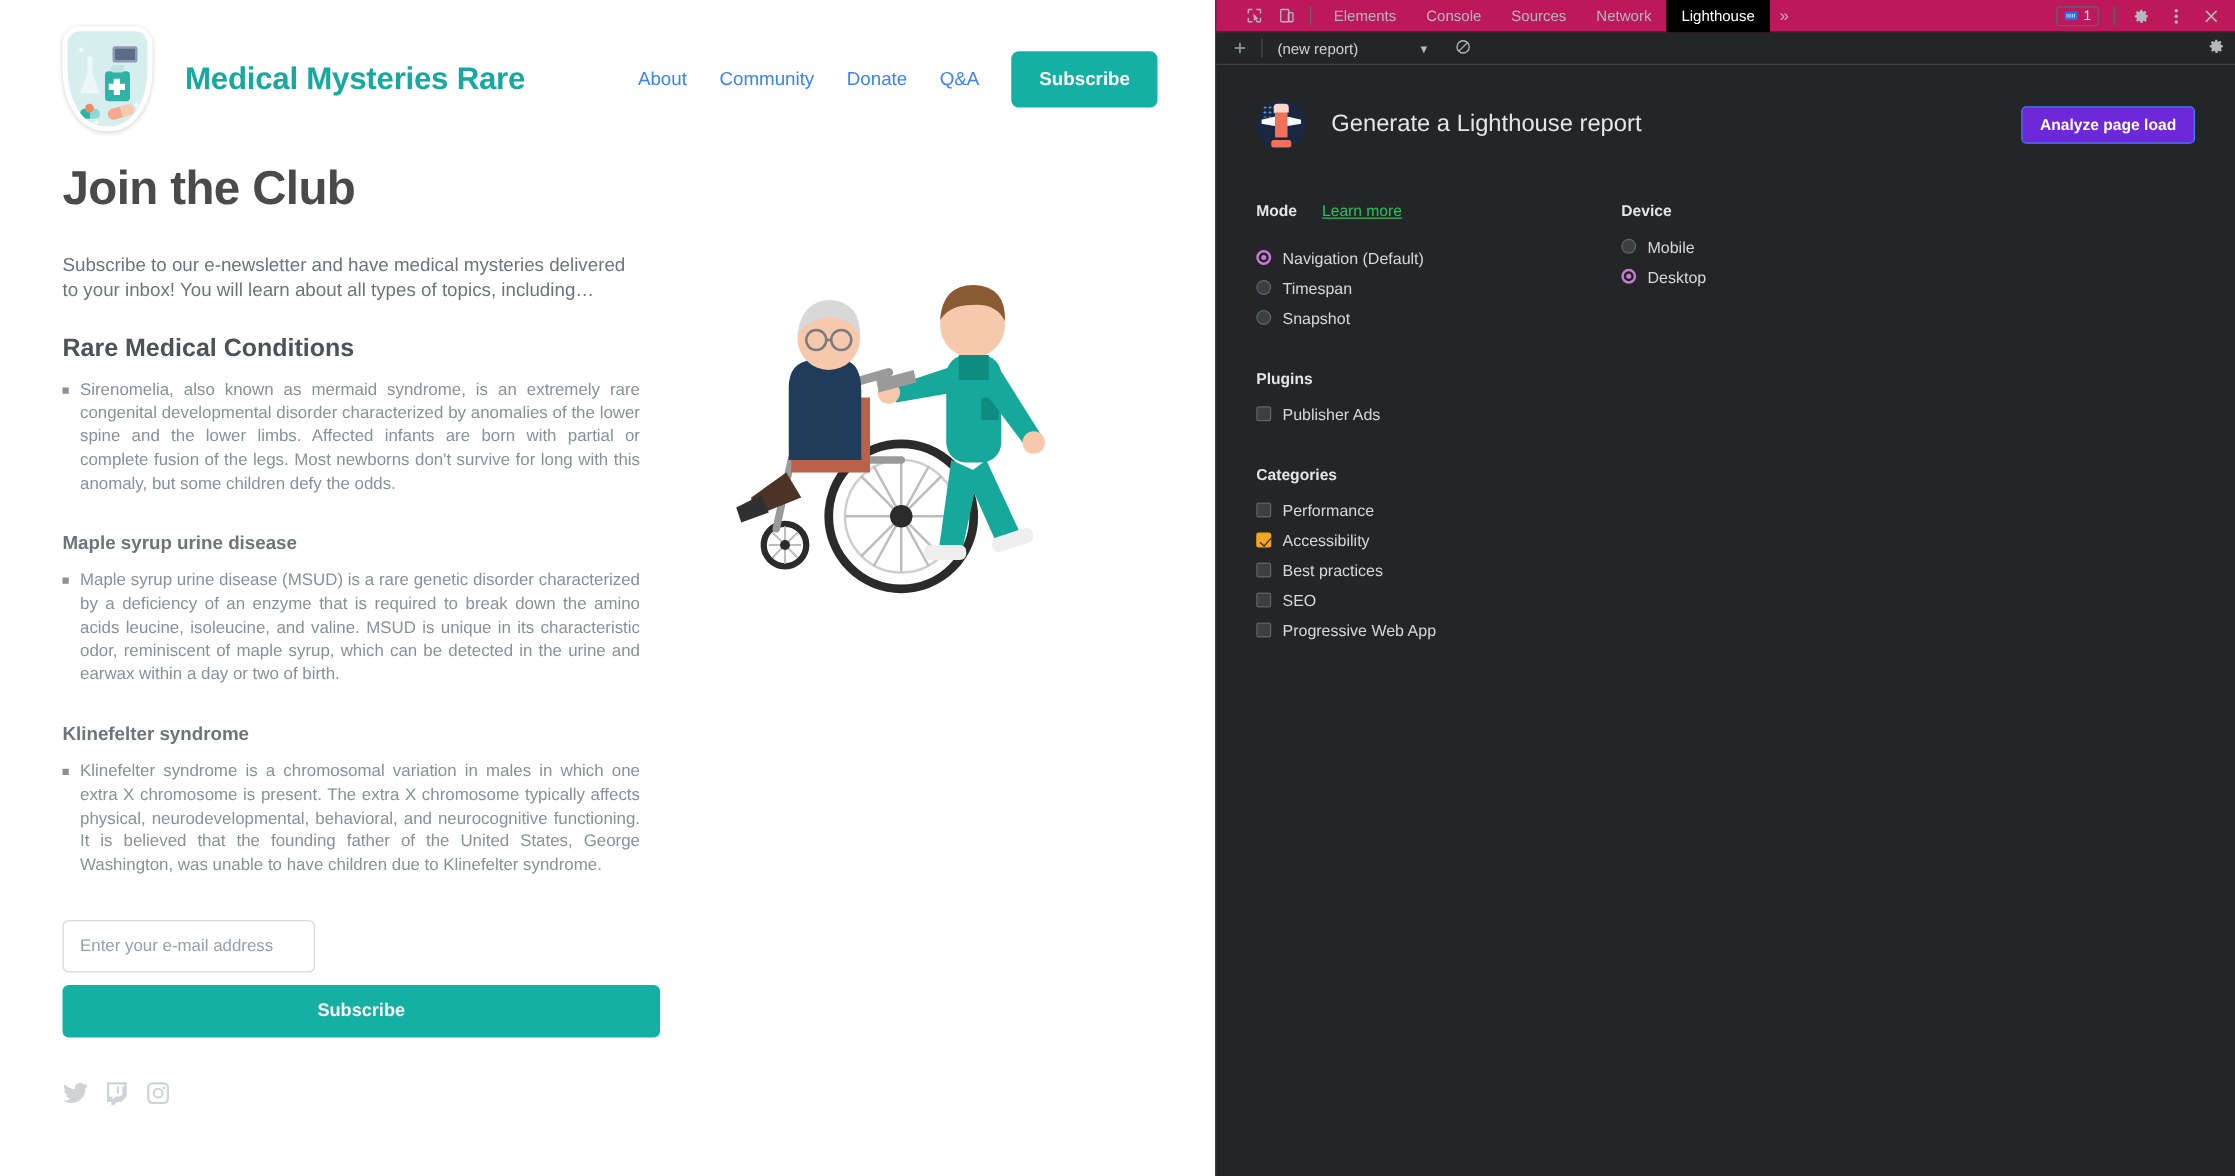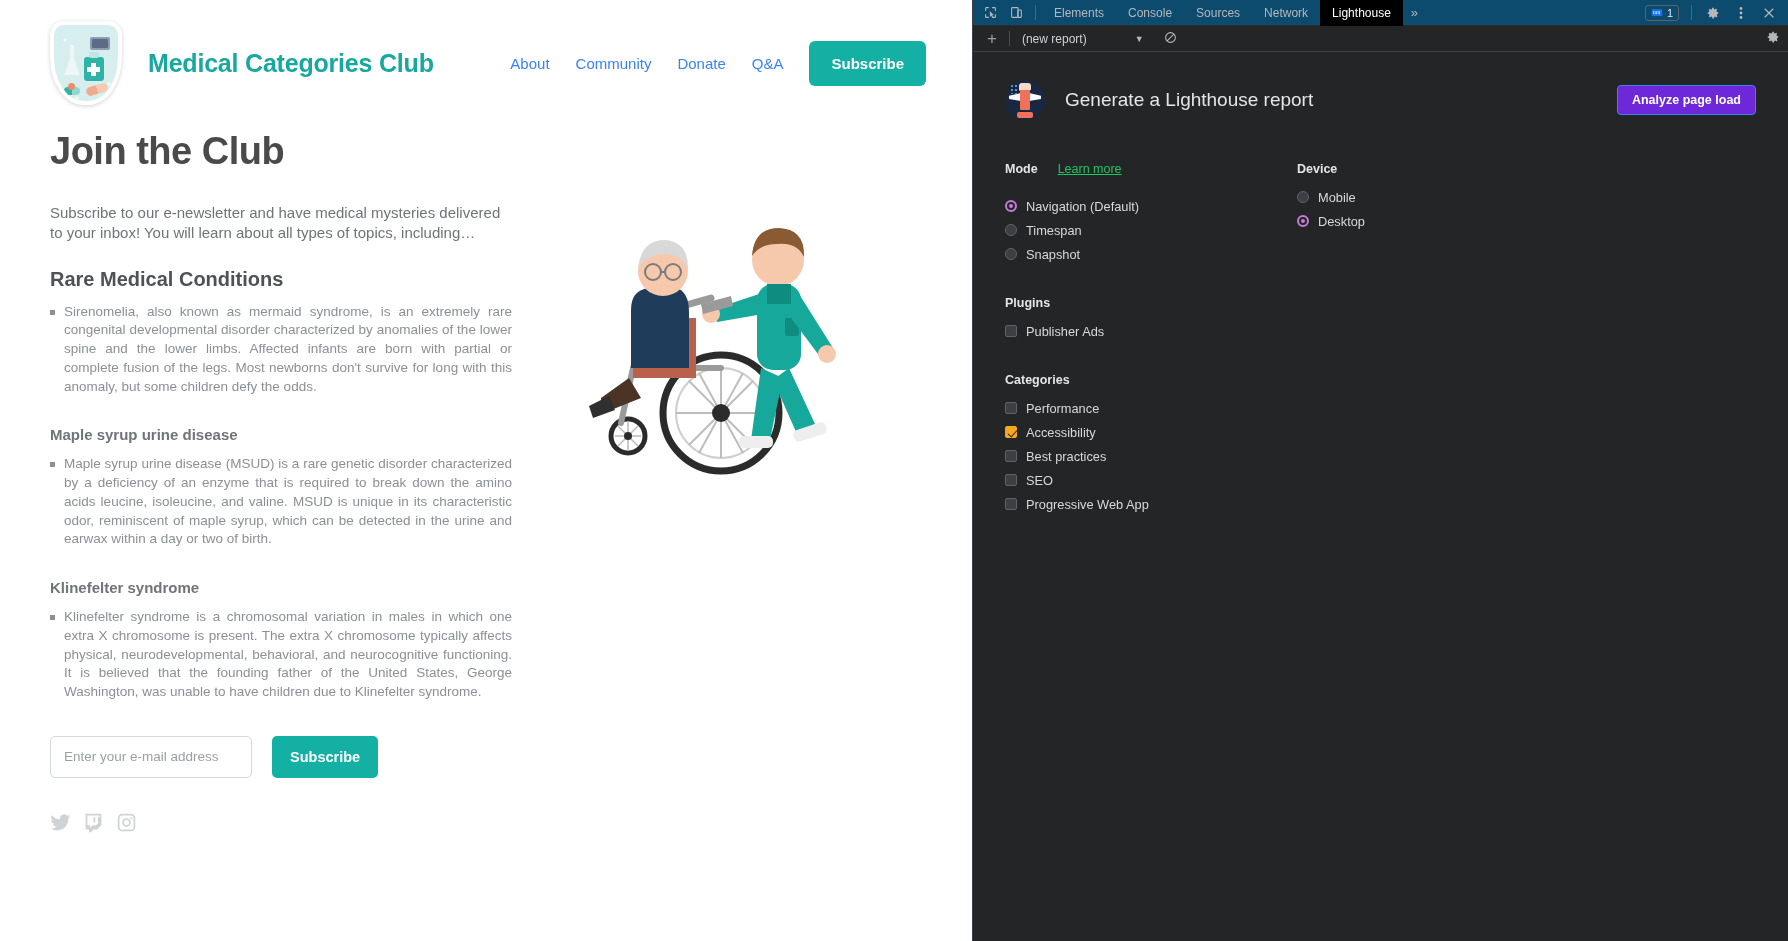--- a/index.html
+++ b/index.html
@@ -82,21 +82,21 @@
   ul.bullets { list-style: none; margin-top: 12px; }
   ul.bullets li {
     position: relative; padding-left: 14px;
     font-size: 13.5px; color: #8b9096; line-height: 1.39;
     text-align: justify; max-width: 462px;
   }
   ul.bullets li:before {
     content: ""; position: absolute; left: 0; top: 7px;
     width: 5px; height: 5px; background: #8b9096;
   }
-  .form-row { display: flex; gap: 20px; margin-top: 34px; }
+  .form-row { display: flex; gap: 10px; margin-top: 34px; flex-direction: column; }
   .email-input {
     width: 202px; height: 42px; border: 1px solid #d6d9dc; border-radius: 5px;
     padding: 0 13px; font-size: 13.5px; color: #333;
     font-family: "Liberation Sans", sans-serif; background: #fff;
   }
   .email-input::placeholder { color: #9aa0a6; }
   .btn-subscribe-form {
     background: #14b0a4; color: #fff; border: none; border-radius: 5px;
     font-size: 14.5px; font-weight: bold; padding: 0 18px; height: 42px;
     cursor: pointer; font-family: "Liberation Sans", sans-serif;
@@ -109,22 +109,22 @@
   
   .devtools {
     width: 816px; height: 941px;
     background: #242526; color: #e8eaed;
     display: flex; flex-direction: column;
     font-size: 12px;
     border-left: 1px solid #3c4043;
   }
   .dt-tabs {
     display: flex; align-items: center; height: 26px;
-    background: #0c4a6e; border-bottom: 1px solid #2a2b2d;
-    padding-left: 4px; flex: 0 0 26px;
+    background: #be185d; border-bottom: 1px solid #2a2b2d;
+    padding-left: 17px; flex: 0 0 26px;
   }
   .dt-icon-btn {
     width: 26px; height: 24px; display: flex; align-items: center; justify-content: center;
     cursor: pointer;
   }
   .dt-sep { width: 1px; height: 15px; background: #5f6368; margin: 0 6px; }
   .dt-tab {
     padding: 0 12px; height: 26px; line-height: 26px;
     color: #b5b8bb; font-size: 12px; cursor: pointer; white-space: nowrap;
   }
@@ -216,21 +216,21 @@
           <div class="sh-cross-v"></div>
           <div class="sh-cross-h"></div>
           <div class="sh-pill"></div>
           <div class="sh-cap"></div>
           <div class="sh-dot1"></div>
           <div class="sh-spark sh-s1"></div>
           <div class="sh-spark sh-s2"></div>
           <div class="sh-spark sh-s3"></div>
         </div>
       </div>
-      <div class="site-title">Medical Categories Club</div>
+      <div class="site-title">Medical Mysteries Rare</div>
 
       <div class="nav">
         <a href="#">About</a>
         <a href="#">Community</a>
         <a href="#">Donate</a>
         <a href="#">Q&amp;A</a>
         <button class="btn-subscribe-nav">Subscribe</button>
       </div>
     </div>
 

